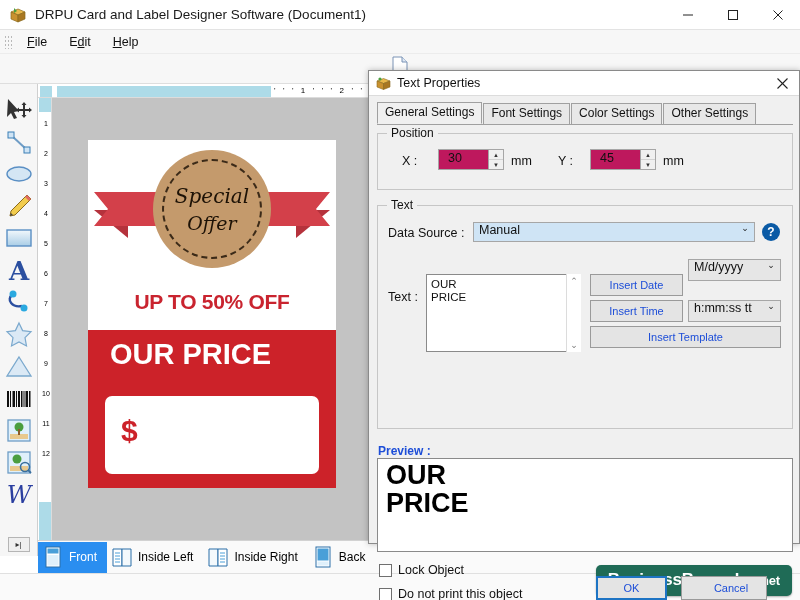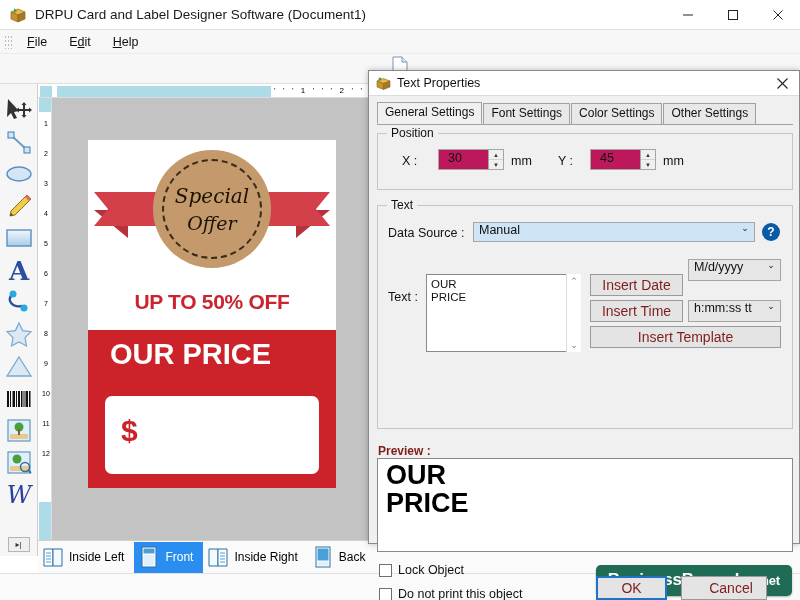--- a/index.html
+++ b/index.html
@@ -162,35 +162,35 @@
      display:flex; flex-direction:column; }
   .spin div{ flex:1; display:flex; align-items:center; justify-content:center; font-size:6px; color:#333;}
   .spin div:first-child{ border-bottom:1px solid #d2d2d2; }
 
   .combo{ border:1px solid #a6a6a6; background:#cfe4f5; font-size:12.5px; color:#111;
      display:flex; align-items:flex-start; padding-left:5px; }
   .combo .cv{ flex:1; }
   .combo .chev{ width:18px; text-align:center; font-size:9px; color:#222; }
   .combo.grey{ background:#e6e6e6; }
 
-  .btn{ border:1px solid #9a9a9a; background:#e4e4e4; font-size:14px; color:#7f1d1d;
+  .btn{ border:1px solid #9a9a9a; background:#e4e4e4; font-size:11px; color:#1d4ed8;
      display:flex; align-items:center; justify-content:center; }
   .btn.primary{ border:2px solid #1d74c4; background:#e4e4e4; }
 
   .helpico{ width:18px; height:18px; border-radius:50%; background:#0a5aa5; color:#fff;
      font-size:12px; font-weight:bold; display:flex; align-items:center; justify-content:center; }
 
   .txtarea{ border:1px solid #8a8a8a; background:#fff; font-size:11.5px; color:#111;
      padding:3px 4px; line-height:13px; white-space:pre; overflow:hidden; }
   .ta-scroll{ position:absolute; right:0; top:0; bottom:0; width:15px; background:#fff;
      border-left:1px solid #dcdcdc; display:flex; flex-direction:column;
      justify-content:space-between; align-items:center; padding:2px 0; }
   .ta-scroll span{ font-size:9px; color:#7a7a7a; }
 
-  .prev-lbl{ position:absolute; left:9px; top:373px; font-size:12px; font-weight:bold; color:#7f1d1d; }
+  .prev-lbl{ position:absolute; left:9px; top:373px; font-size:12px; font-weight:bold; color:#1d4ed8; }
   .prev-box{ position:absolute; left:8px; top:387px; width:416px; height:94px;
      border:1px solid #8a8a8a; background:#fff; }
   .prev-text{ position:absolute; left:8px; top:2px; font-size:27px; font-weight:bold;
      line-height:28px; color:#000; white-space:pre; }
 
   .chk{ display:flex; align-items:center; }
   .chk .box{ width:13px; height:13px; border:1px solid #6f6f6f; background:#fff; margin-right:6px; }
   .chk .t{ font-size:12.5px; color:#111; }
 </style>
 </head>
@@ -532,45 +532,45 @@
       <div class="ourprice">OUR
 PRICE</div>
       <div class="pricebox">
         <div class="dollar">$</div>
       </div>
     </div>
   </div>
 </div>
 
 <div class="pagetabs">
+  <div class="ptab active">
+    <div class="bookico">
+      <svg width="22" height="24" viewBox="0 0 22 24">
+          <rect x="4" y="2" width="14" height="20" fill="#fff" stroke="#2b6fa8"></rect>
+          <rect x="5.5" y="3.5" width="11" height="5" fill="#4a9fd8"></rect>
+          <rect x="5.5" y="10" width="11" height="10.5" fill="#dff0fb"></rect>
+        </svg>
+    </div>
+    <span class="pt-label">Front</span>
+  </div>
   <div class="ptab">
     <div class="bookico">
       <svg width="22" height="24" viewBox="0 0 22 24">
           <path d="M2 4h9v17H2z" fill="#fff" stroke="#2b6fa8"></path>
           <path d="M11 4h9v17h-9z" fill="#f4f9fc" stroke="#2b6fa8"></path>
           <g stroke="#4a9fd8" stroke-width="1">
             <line x1="4" y1="8" x2="9" y2="8"></line>
             <line x1="4" y1="11" x2="9" y2="11"></line>
             <line x1="4" y1="14" x2="9" y2="14"></line>
             <line x1="4" y1="17" x2="9" y2="17"></line>
           </g>
         </svg>
     </div>
     <span class="pt-label">Inside Left</span>
   </div>
-  <div class="ptab active">
-    <div class="bookico">
-      <svg width="22" height="24" viewBox="0 0 22 24">
-          <rect x="4" y="2" width="14" height="20" fill="#fff" stroke="#2b6fa8"></rect>
-          <rect x="5.5" y="3.5" width="11" height="5" fill="#4a9fd8"></rect>
-          <rect x="5.5" y="10" width="11" height="10.5" fill="#dff0fb"></rect>
-        </svg>
-    </div>
-    <span class="pt-label">Front</span>
-  </div>
   <div class="ptab">
     <div class="bookico">
       <svg width="22" height="24" viewBox="0 0 22 24">
           <path d="M2 4h9v17H2z" fill="#f4f9fc" stroke="#2b6fa8"></path>
           <path d="M11 4h9v17h-9z" fill="#fff" stroke="#2b6fa8"></path>
           <g stroke="#4a9fd8" stroke-width="1">
             <line x1="13" y1="8" x2="18" y2="8"></line>
             <line x1="13" y1="11" x2="18" y2="11"></line>
             <line x1="13" y1="14" x2="18" y2="14"></line>
             <line x1="13" y1="17" x2="18" y2="17"></line>

